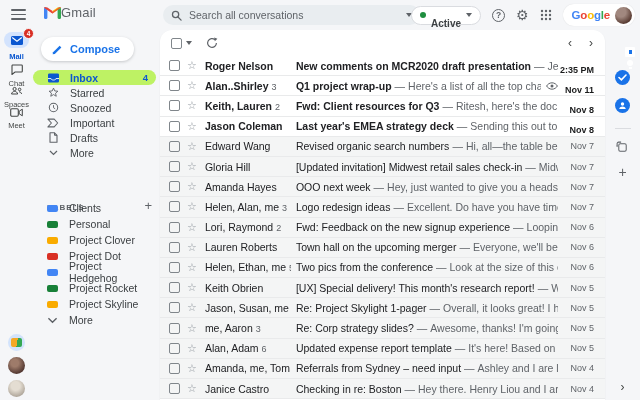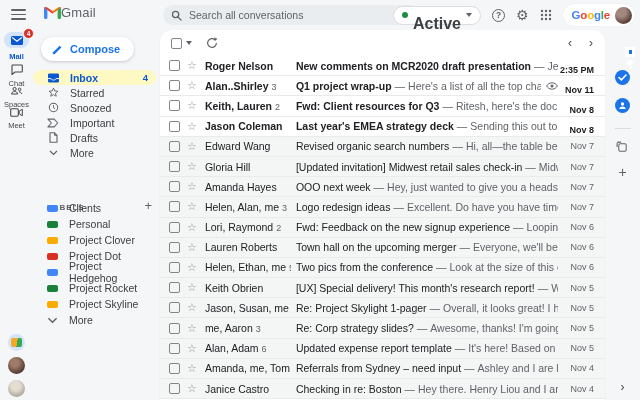--- a/index.html
+++ b/index.html
@@ -12,21 +12,21 @@
   .hamburger { position:absolute; left:11px; top:8px; width:15px; height:13px; display:flex; flex-direction:column; justify-content:space-between; cursor:pointer; padding:1px 0; }
   .hamburger i { display:block; height:1.6px; background:#5f6368; border-radius:1px; }
   .gmail-logo { position:absolute; left:44px; top:5px; display:flex; align-items:center; }
   .gmail-word { font-size:13px; color:#5f6368; font-weight:500; letter-spacing:.2px; }
   .searchbar { position:absolute; left:163px; top:5px; width:257px; height:20px; background:#e9edf0; border-radius:10px; display:flex; align-items:center; padding:0 8px; }
   .searchbar .q { flex:1; font-size:10.5px; color:#5f6368; margin-left:7px; white-space:nowrap; overflow:hidden; }
   .caret { width:0; height:0; border-left:3.5px solid transparent; border-right:3.5px solid transparent; border-top:4px solid #5f6368; }
   .hdr-right { position:absolute; right:5px; top:0; height:30px; display:flex; align-items:center; gap:11px; }
   .status-chip { height:19px; border:1px solid #dadce0; background:#fff; border-radius:10px; display:flex; align-items:center; gap:5px; padding:0 8px; cursor:pointer; }
   .presence-dot { width:6px; height:6px; border-radius:50%; background:#1e8e3e; }
-  .status-chip .lbl { font-size:16px; font-weight:600; color:#3c4043;margin-top:17px; }
+  .status-chip .lbl { font-size:10px; font-weight:600; color:#3c4043;margin-top:17px; }
   .iconbtn { color:#5f6368; cursor:pointer; display:flex; align-items:center; justify-content:center; }
   .help-circ { width:13px; height:13px; border:1.2px solid #5f6368; border-radius:50%; font-size:8.5px; font-weight:700; color:#5f6368; display:flex; align-items:center; justify-content:center; }
   .gear { font-size:14px; line-height:1; }
   .account-chip { height:22px; background:#fff; border-radius:12px; display:flex; align-items:center; gap:5px; padding:0 3px 0 9px; cursor:pointer; box-shadow:0 0 1px rgba(0,0,0,.15); }
   .google-word { font-size:11.5px; font-weight:700; letter-spacing:-.2px; }
   .avatar { width:17px; height:17px; border-radius:50%; background:radial-gradient(circle at 35% 30%, #a1887f 0 30%, #5d4037 70%, #3e2723); }
 
   
   .rail { position:absolute; left:0; top:30px; width:33px; height:370px; }
   .rail-item { position:absolute; left:0; width:33px; display:flex; flex-direction:column; align-items:center; gap:4px; cursor:pointer; }
@@ -43,21 +43,21 @@
 
   
   .sidebar { position:absolute; left:33px; top:30px; width:127px; height:370px; }
   .compose { position:absolute; left:8px; top:7px; height:24px; background:#fff; border-radius:13px; display:flex; align-items:center; gap:7px; padding:0 14px 0 11px; box-shadow:0 1px 3px rgba(60,64,67,.25); cursor:pointer; }
   .compose .lbl { font-size:11px; font-weight:600; color:#1a73e8; }
   .nav { position:absolute; left:0; top:40px; width:127px; }
   .nav-item { height:15px; display:flex; align-items:center; padding:0 8px 0 14px; cursor:pointer; border-radius:0 8px 8px 0; }
   .nav-item .ico { width:12px; display:flex; justify-content:center; }
   .nav-item .lbl { margin-left:11px; font-size:10.5px; color:#3c4043; flex:1; }
   .nav-item .cnt { font-size:9.5px; color:#5f6368; }
-  .nav-item.active { background:#fef9c3; border-radius:8px; margin-right:4px; }
+  .nav-item.active { background:#bef264; border-radius:8px; margin-right:4px; }
   .nav-item.active .lbl, .nav-item.active .cnt { color:#0b57d0; font-weight:700; }
   .labels-hdr { position:absolute; left:14px; right:8px; top:169px; display:flex; align-items:flex-end; }
   .labels-hdr .lbl { font-size:8px; font-weight:700; letter-spacing:.9px; color:#5f6368; flex:1; }
   .plus { font-size:13px; color:#5f6368; cursor:pointer; line-height:1; }
   .label-list { position:absolute; left:0; top:170px; width:127px; }
   .label-item { height:16px; display:flex; align-items:center; padding:0 8px 0 14px; cursor:pointer; }
   .label-item .tag { width:11px; height:7px; border-radius:2px; }
   .label-item .lbl { margin-left:11px; font-size:10.5px; color:#3c4043; }
 
   

